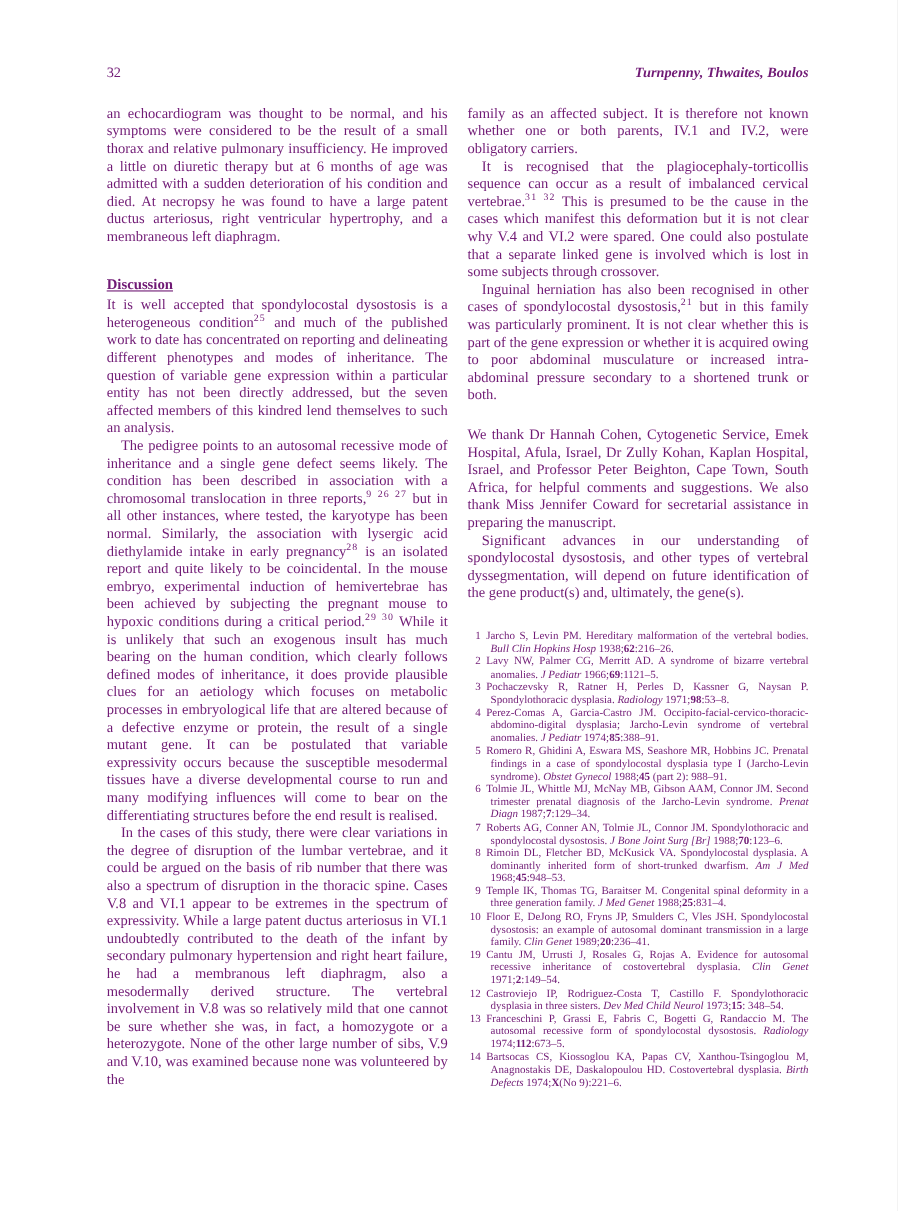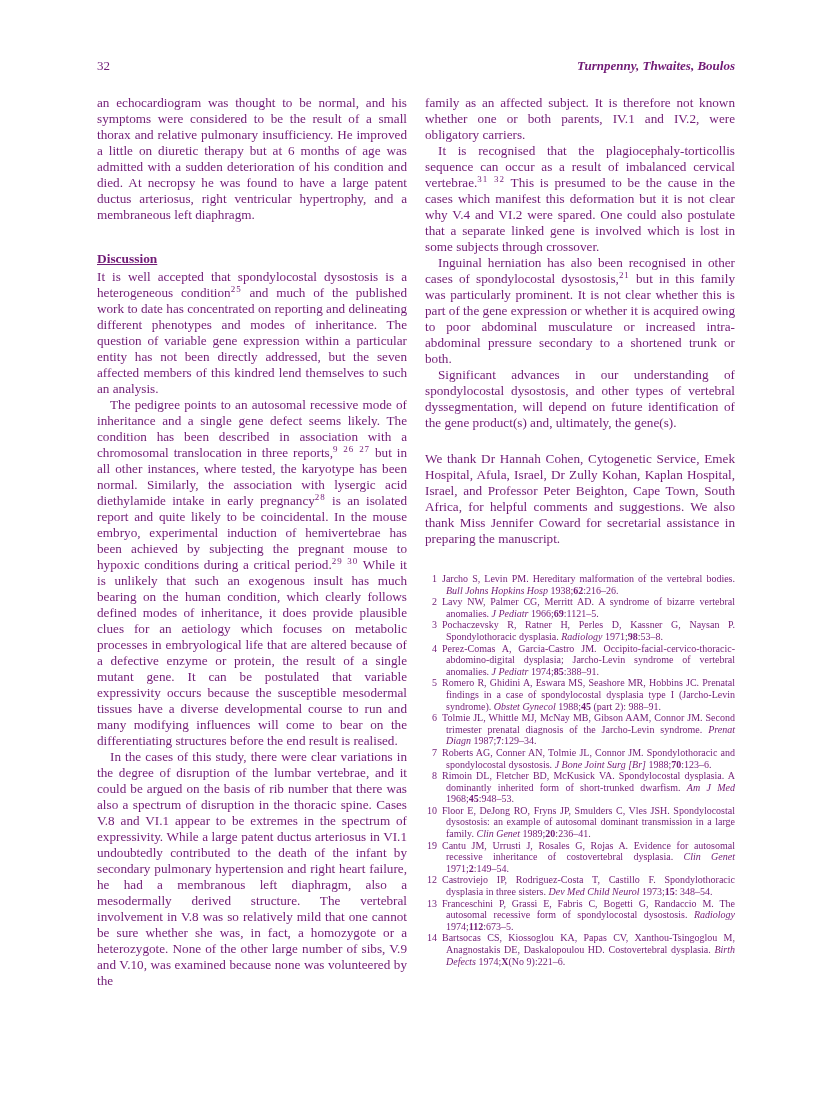--- a/index.html
+++ b/index.html
@@ -91,41 +91,42 @@
       <h2 class="section-heading">Discussion</h2>
       <p class="body-text">It is well accepted that spondylocostal dysostosis is a heterogeneous condition<sup>25</sup> and much of the published work to date has concentrated on reporting and delineating different phenotypes and modes of inheritance. The question of variable gene expression within a particular entity has not been directly addressed, but the seven affected members of this kindred lend themselves to such an analysis.</p>
       <p class="body-text indent">The pedigree points to an autosomal recessive mode of inheritance and a single gene defect seems likely. The condition has been described in association with a chromosomal translocation in three reports,<sup>9 26 27</sup> but in all other instances, where tested, the karyotype has been normal. Similarly, the association with lysergic acid diethylamide intake in early pregnancy<sup>28</sup> is an isolated report and quite likely to be coincidental. In the mouse embryo, experimental induction of hemivertebrae has been achieved by subjecting the pregnant mouse to hypoxic conditions during a critical period.<sup>29 30</sup> While it is unlikely that such an exogenous insult has much bearing on the human condition, which clearly follows defined modes of inheritance, it does provide plausible clues for an aetiology which focuses on metabolic processes in embryological life that are altered because of a defective enzyme or protein, the result of a single mutant gene. It can be postulated that variable expressivity occurs because the susceptible mesodermal tissues have a diverse developmental course to run and many modifying influences will come to bear on the differentiating structures before the end result is realised.</p>
       <p class="body-text indent">In the cases of this study, there were clear variations in the degree of disruption of the lumbar vertebrae, and it could be argued on the basis of rib number that there was also a spectrum of disruption in the thoracic spine. Cases V.8 and VI.1 appear to be extremes in the spectrum of expressivity. While a large patent ductus arteriosus in VI.1 undoubtedly contributed to the death of the infant by secondary pulmonary hypertension and right heart failure, he had a membranous left diaphragm, also a mesodermally derived structure. The vertebral involvement in V.8 was so relatively mild that one cannot be sure whether she was, in fact, a homozygote or a heterozygote. None of the other large number of sibs, V.9 and V.10, was examined because none was volunteered by the</p>
     </div>
 
     <div class="col">
       <p class="body-text">family as an affected subject. It is therefore not known whether one or both parents, IV.1 and IV.2, were obligatory carriers.</p>
       <p class="body-text indent">It is recognised that the plagiocephaly-torticollis sequence can occur as a result of imbalanced cervical vertebrae.<sup>31 32</sup> This is presumed to be the cause in the cases which manifest this deformation but it is not clear why V.4 and VI.2 were spared. One could also postulate that a separate linked gene is involved which is lost in some subjects through crossover.</p>
       <p class="body-text indent">Inguinal herniation has also been recognised in other cases of spondylocostal dysostosis,<sup>21</sup> but in this family was particularly prominent. It is not clear whether this is part of the gene expression or whether it is acquired owing to poor abdominal musculature or increased intra-abdominal pressure secondary to a shortened trunk or both.</p>
+      <p class="body-text acknowledgement">We thank Dr Hannah Cohen, Cytogenetic Service, Emek Hospital, Afula, Israel, Dr Zully Kohan, Kaplan Hospital, Israel, and Professor Peter Beighton, Cape Town, South Africa, for helpful comments and suggestions. We also thank Miss Jennifer Coward for secretarial assistance in preparing the manuscript.</p>
       <p class="body-text indent">Significant advances in our understanding of spondylocostal dysostosis, and other types of vertebral dyssegmentation, will depend on future identification of the gene product(s) and, ultimately, the gene(s).</p>
-      <p class="body-text acknowledgement">We thank Dr Hannah Cohen, Cytogenetic Service, Emek Hospital, Afula, Israel, Dr Zully Kohan, Kaplan Hospital, Israel, and Professor Peter Beighton, Cape Town, South Africa, for helpful comments and suggestions. We also thank Miss Jennifer Coward for secretarial assistance in preparing the manuscript.</p>
 
       <div class="ref-list">
 
-          <p class="ref"><span class="ref-num">1</span><span>Jarcho S, Levin PM. Hereditary malformation of the vertebral bodies. <i>Bull Johns Hopkins Hosp</i> 1938;<b>62</b>:216–26.</span></p>
+          <p class="ref"><span class="ref-num">1</span><span>Jarcho S, Levin PM. Hereditary malformation of the vertebral bodies. <i>Bull Clin Hopkins Hosp</i> 1938;<b>62</b>:216–26.</span></p>
 
           <p class="ref"><span class="ref-num">2</span><span>Lavy NW, Palmer CG, Merritt AD. A syndrome of bizarre vertebral anomalies. <i>J Pediatr</i> 1966;<b>69</b>:1121–5.</span></p>
 
           <p class="ref"><span class="ref-num">3</span><span>Pochaczevsky R, Ratner H, Perles D, Kassner G, Naysan P. Spondylothoracic dysplasia. <i>Radiology</i> 1971;<b>98</b>:53–8.</span></p>
 
           <p class="ref"><span class="ref-num">4</span><span>Perez-Comas A, Garcia-Castro JM. Occipito-facial-cervico-thoracic-abdomino-digital dysplasia; Jarcho-Levin syndrome of vertebral anomalies. <i>J Pediatr</i> 1974;<b>85</b>:388–91.</span></p>
 
           <p class="ref"><span class="ref-num">5</span><span>Romero R, Ghidini A, Eswara MS, Seashore MR, Hobbins JC. Prenatal findings in a case of spondylocostal dysplasia type I (Jarcho-Levin syndrome). <i>Obstet Gynecol</i> 1988;<b>45</b> (part 2): 988–91.</span></p>
 
           <p class="ref"><span class="ref-num">6</span><span>Tolmie JL, Whittle MJ, McNay MB, Gibson AAM, Connor JM. Second trimester prenatal diagnosis of the Jarcho-Levin syndrome. <i>Prenat Diagn</i> 1987;<b>7</b>:129–34.</span></p>
 
           <p class="ref"><span class="ref-num">7</span><span>Roberts AG, Conner AN, Tolmie JL, Connor JM. Spondylothoracic and spondylocostal dysostosis. <i>J Bone Joint Surg [Br]</i> 1988;<b>70</b>:123–6.</span></p>
 
           <p class="ref"><span class="ref-num">8</span><span>Rimoin DL, Fletcher BD, McKusick VA. Spondylocostal dysplasia. A dominantly inherited form of short-trunked dwarfism. <i>Am J Med</i> 1968;<b>45</b>:948–53.</span></p>
 
+          <p class="ref"><span class="ref-num">9</span><span>Temple IK, Thomas TG, Baraitser M. Congenital spinal deformity in a three generation family. <i>J Med Genet</i> 1988;<b>25</b>:831–4.</span></p>
 
           <p class="ref"><span class="ref-num">10</span><span>Floor E, DeJong RO, Fryns JP, Smulders C, Vles JSH. Spondylocostal dysostosis: an example of autosomal dominant transmission in a large family. <i>Clin Genet</i> 1989;<b>20</b>:236–41.</span></p>
 
           <p class="ref"><span class="ref-num">19</span><span>Cantu JM, Urrusti J, Rosales G, Rojas A. Evidence for autosomal recessive inheritance of costovertebral dysplasia. <i>Clin Genet</i> 1971;<b>2</b>:149–54.</span></p>
 
           <p class="ref"><span class="ref-num">12</span><span>Castroviejo IP, Rodriguez-Costa T, Castillo F. Spondylothoracic dysplasia in three sisters. <i>Dev Med Child Neurol</i> 1973;<b>15</b>: 348–54.</span></p>
 
           <p class="ref"><span class="ref-num">13</span><span>Franceschini P, Grassi E, Fabris C, Bogetti G, Randaccio M. The autosomal recessive form of spondylocostal dysostosis. <i>Radiology</i> 1974;<b>112</b>:673–5.</span></p>
 
           <p class="ref"><span class="ref-num">14</span><span>Bartsocas CS, Kiossoglou KA, Papas CV, Xanthou-Tsingoglou M, Anagnostakis DE, Daskalopoulou HD. Costovertebral dysplasia. <i>Birth Defects</i> 1974;<b>X</b>(No 9):221–6.</span></p>

